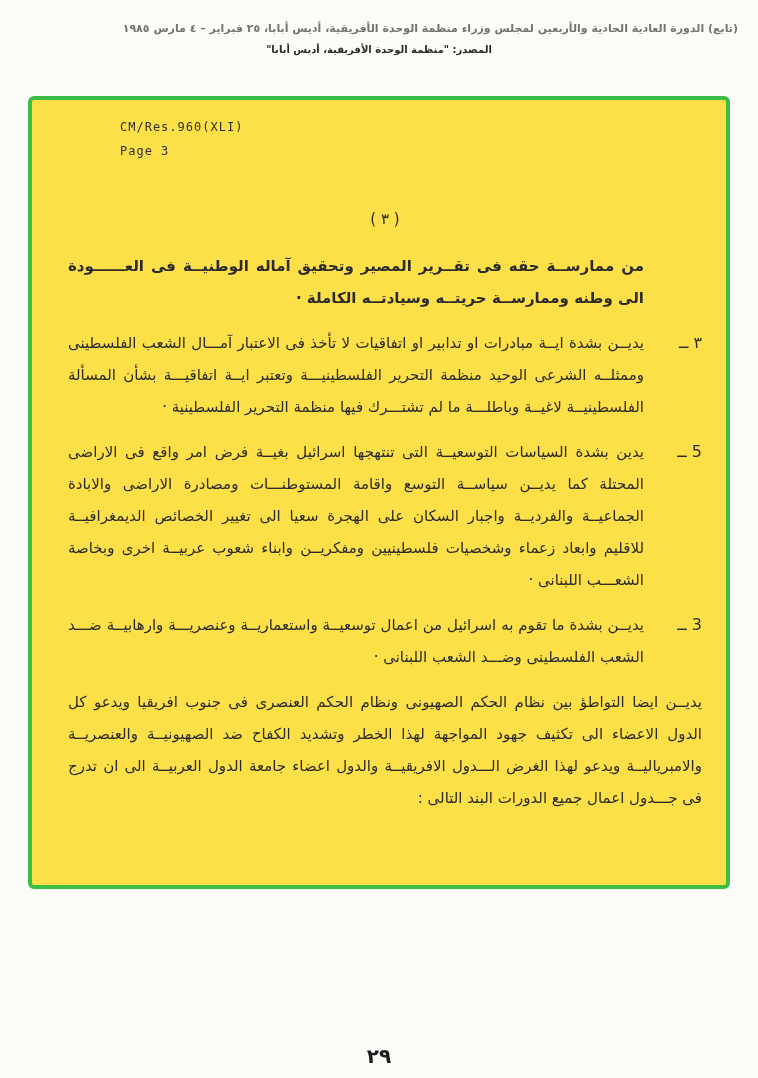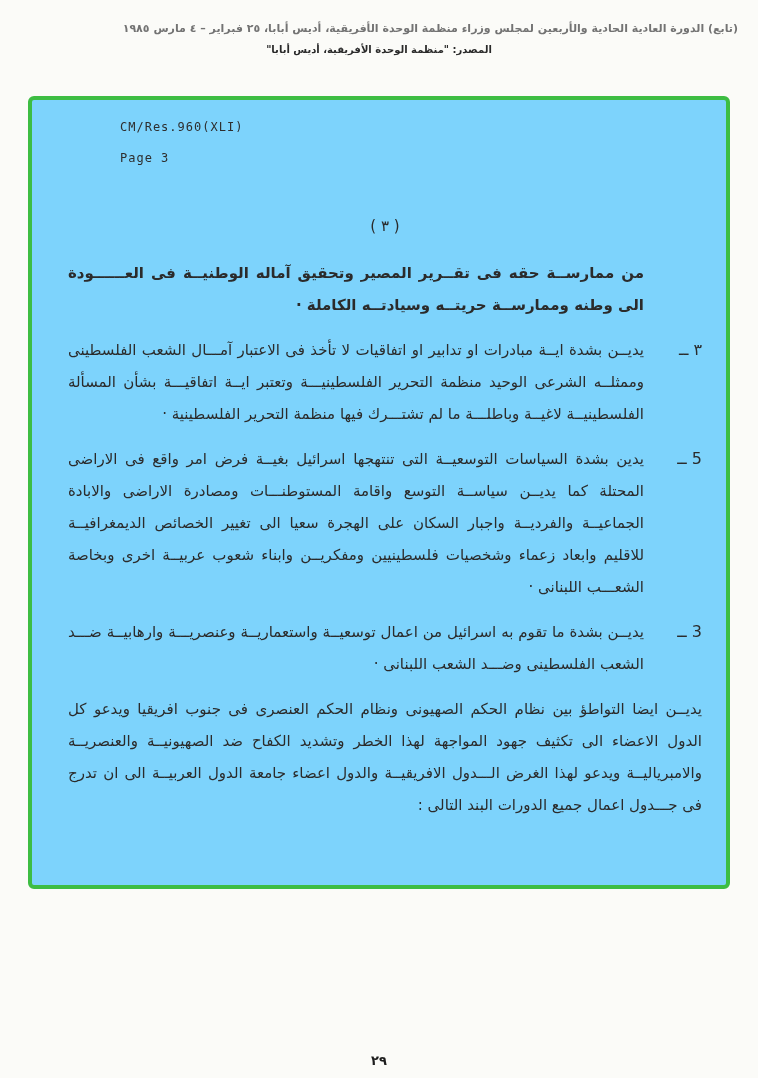--- a/index.html
+++ b/index.html
@@ -32,39 +32,39 @@
     font-weight: bold;
     color: #2a2a2a;
   }
   
   .doc-frame {
     position: absolute;
     top: 96px; left: 28px;
     width: 702px; height: 793px;
     border: 4px solid #3dbd43;
     border-radius: 6px;
-    background: #7dd3fc;
+    background: #fde047;
     padding: 14px 24px 8px 36px;
   }
   
   .doc-head {
     direction: ltr;
     padding-left: 52px;
     font-family: "DejaVu Sans Mono", monospace;
     color: #2e2e2e;
   }
   .doc-ref {
     font-size: 12px;
     letter-spacing: 1px;
     margin-top: 6px;
   }
   .page-label {
     font-size: 12px;
     letter-spacing: 1px;
-    margin-top: 17px;
+    margin-top: 10px;
   }
   
   .section-number {
     direction: rtl;
     text-align: center;
     font-size: 15px;
     margin-top: 52px;
     color: #2a2a2a;
   }
   .doc-body {
@@ -94,21 +94,21 @@
   .item-closing-line {
     margin-top: 2px;
     text-align: right;
   }
   
   .page-number {
     position: absolute;
     bottom: 10px; left: 0; right: 0;
     text-align: center;
     direction: rtl;
-    font-size: 13px;
+    font-size: 20px;
     font-weight: bold;
     color: #1d1d1d;
   }
 </style>
 </head>
 <body>
 
 <div class="page-header">
   <div class="header-title">(تابع)  الدورة العادية الحادية والأربعين لمجلس وزراء منظمة الوحدة الأفريقية، أديس أبابا، ٢٥ فبراير – ٤ مارس ١٩٨٥</div>
   <div class="header-source">المصدر:  "منظمة الوحدة الأفريقية، أديس أبابا"</div>

